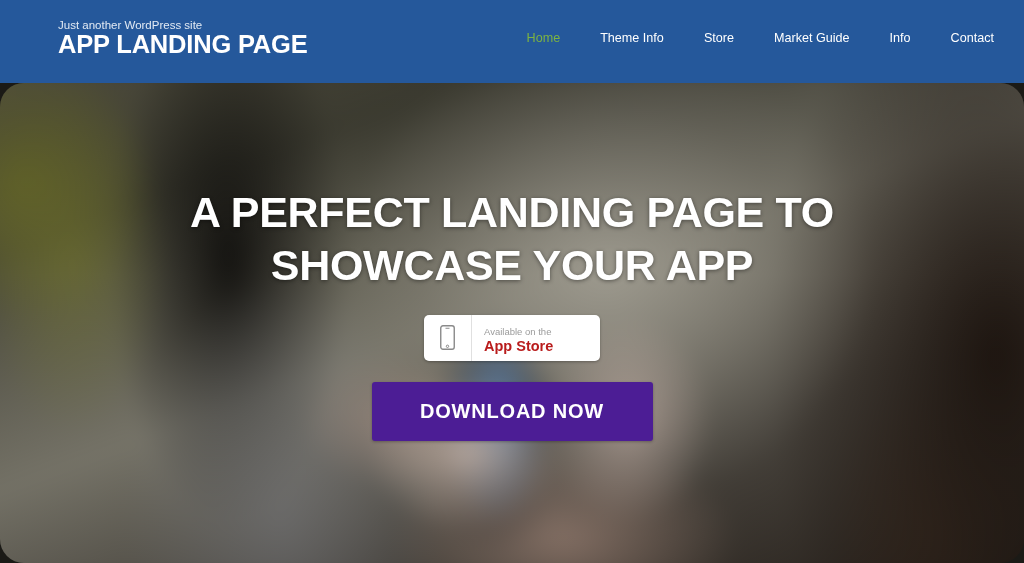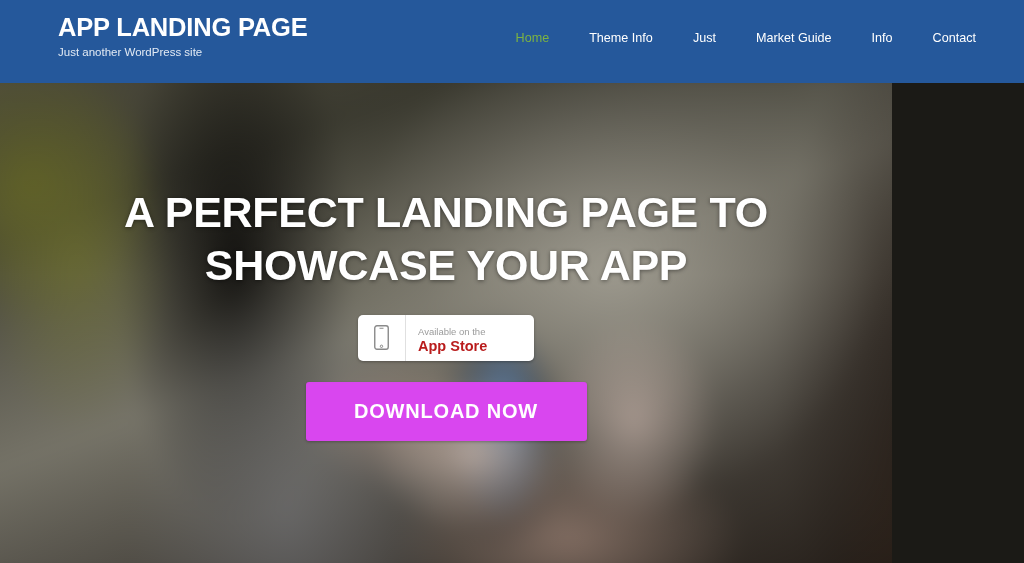--- a/index.html
+++ b/index.html
@@ -30,40 +30,41 @@
   }
   #site-tagline{
     margin-top:5px;
     font-size:11.5px;
     color:#e2eaf4;
     font-weight:400;
     white-space:nowrap;
   }
   #main-nav{
     position:absolute;
-    right:28px; top:31px;
+    right:10px; top:31px;
     display:flex;
     align-items:center;
   }
   .nav-item{
     color:#ffffff;
     font-size:12.6px;
     padding:0 20px;
     text-decoration:none;
     white-space:nowrap;
     cursor:pointer;
   }
   .nav-item.active{ color:#7cb342; }
 
   
   #hero{
     position:absolute;
     top:83px; left:0;
-    width:892px; height:480px;
+    width:1024px; height:480px;
     overflow:hidden;
+    border-radius:24px;
   }
   #hero-photo{
     position:absolute; inset:0;
     background:
       
       radial-gradient(ellipse 150px 120px at 470px 360px, rgba(236,214,200,.88) 0%, rgba(236,214,200,0) 62%),
       radial-gradient(ellipse 120px 150px at 620px 330px, rgba(226,203,192,.72) 0%, rgba(226,203,192,0) 65%),
       
       radial-gradient(ellipse 62px 118px at 497px 330px, rgba(84,126,176,.80) 0%, rgba(70,106,150,.30) 58%, rgba(40,58,82,0) 80%),
       radial-gradient(ellipse 40px 86px at 500px 320px, rgba(126,167,212,.72) 0%, rgba(110,150,195,0) 72%),
@@ -149,46 +150,46 @@
   }
   .badge-main{
     font-size:14.5px; color:#b91c1c; font-weight:bold; line-height:1.2;
     white-space:nowrap;
   }
 
   
   #download-button{
     margin-top:21px;
     width:281px; height:59px;
-    background:#d946ef;
+    background:#4c1d95;
     border:none;
     border-radius:3px;
     color:#ffffff;
     font-family:"Liberation Sans", sans-serif;
     font-size:20px;
     font-weight:bold;
     letter-spacing:0.8px;
     cursor:pointer;
     box-shadow:0 1px 3px rgba(0,0,0,.28);
   }
 </style>
 </head>
 <body>
 
 <div id="site-header">
 
   <div id="brand">
+    <div id="site-tagline">Just another WordPress site</div>
     <div id="site-title">APP LANDING PAGE</div>
-    <div id="site-tagline">Just another WordPress site</div>
   </div>
 
   <nav id="main-nav">
     <a class="nav-item active">Home</a>
     <a class="nav-item">Theme Info</a>
-    <a class="nav-item">Just</a>
+    <a class="nav-item">Store</a>
     <a class="nav-item">Market Guide</a>
     <a class="nav-item">Info</a>
     <a class="nav-item">Contact</a>
   </nav>
 
 </div>
 
 <div id="hero">
 
   <div id="hero-photo"></div>

